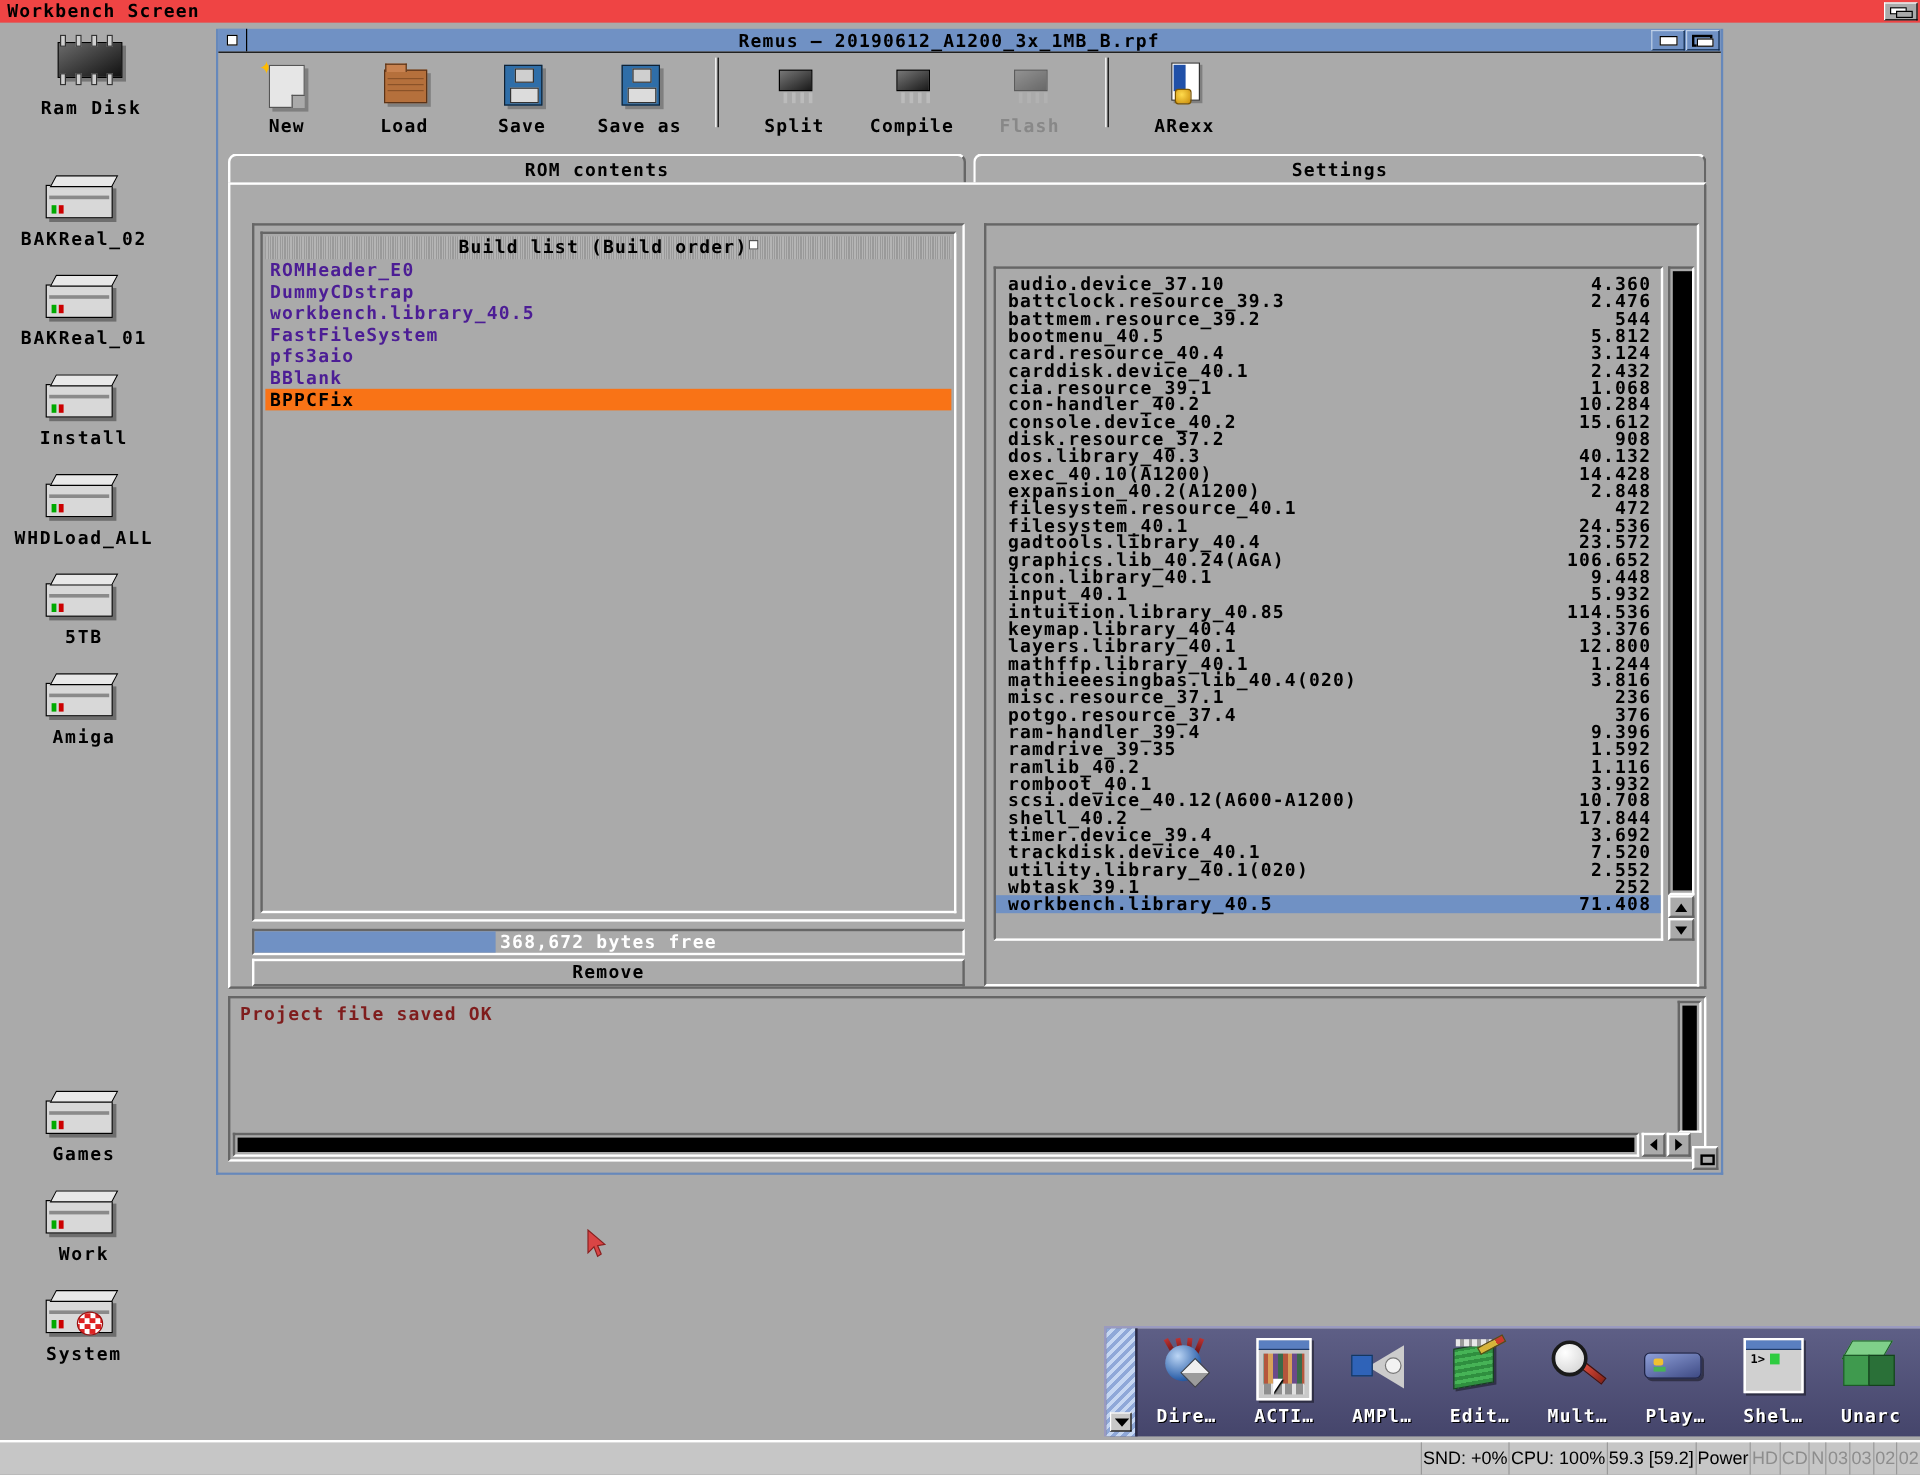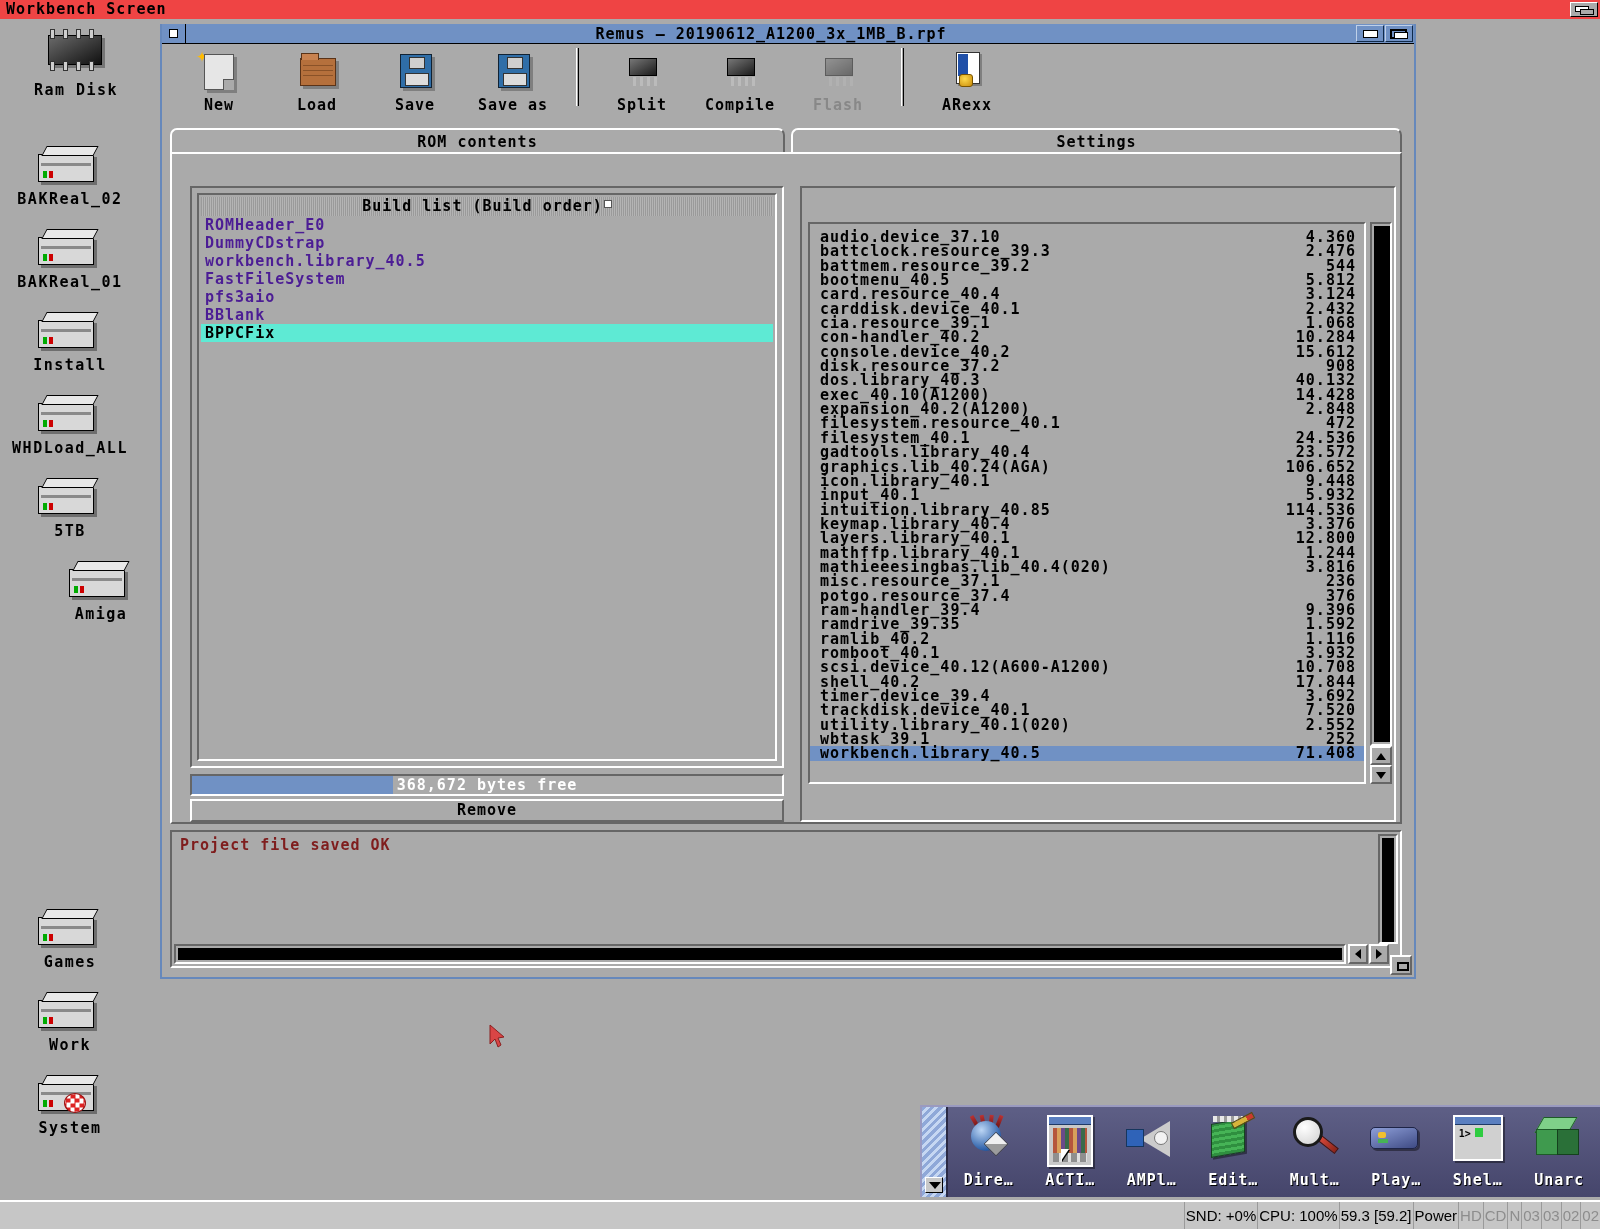--- a/index.html
+++ b/index.html
@@ -108,21 +108,21 @@
     border: 1px solid #000;
     box-shadow: 3px 3px 0 rgba(0,0,0,0.3);
   }
   .chip-glyph i {
     position: absolute; width: 5px; height: 10px; background: #cfcfcf;
     border: 1px solid #333;
   }
 
   
   #remus-window {
-    position: absolute; left: 160px; top: 5px;
+    position: absolute; left: 180px; top: 5px;
     width: 1256px; height: 955px;
     background: #aaaaaa;
     border-left: 2px solid #6688bb;
     border-right: 2px solid #6688bb;
     border-bottom: 2px solid #6688bb;
   }
   #remus-titlebar {
     position: relative;
     height: 19px;
     background: #7091c4;
@@ -318,21 +318,21 @@
   }
   #buildlist-items {
     position: absolute; left: 2px; top: 21px; right: 2px; bottom: 2px;
     overflow: hidden;
   }
   .bl-row {
     height: 18px; line-height: 18px;
     font-size: 15px; font-weight: bold; letter-spacing: 1px;
     color: #4c1d95; padding-left: 4px; white-space: nowrap;
   }
-  .bl-row.selected { background: #5eead4; color: #000; }
+  .bl-row.selected { background: #f97316; color: #000; }
 
   
   #free-bar {
     position: absolute; left: 18px; top: 620px;
     width: 594px; height: 22px;
     background: #aaaaaa;
     border-top: 2px solid #666666;
     border-left: 2px solid #666666;
     border-right: 2px solid #ffffff;
     border-bottom: 2px solid #ffffff;
@@ -801,21 +801,21 @@
       <div class="desk-icon" style="left: 0px; top: 457px;">
         <div class="drive-glyph">
           <div class="body"></div>
           <div class="top"></div>
           <div class="slot"></div>
           <div class="led1"></div>
           <div class="led2"></div>
         </div>
         <div class="label amiga">5TB</div>
       </div>
-      <div class="desk-icon" style="left: 0px; top: 540px; margin-left: 31px;">
+      <div class="desk-icon" style="left: 0px; top: 540px;">
         <div class="drive-glyph">
           <div class="body"></div>
           <div class="top"></div>
           <div class="slot"></div>
           <div class="led1"></div>
           <div class="led2"></div>
         </div>
         <div class="label amiga">Amiga</div>
       </div>
       <div class="desk-icon" style="left: 0px; top: 888px;">

